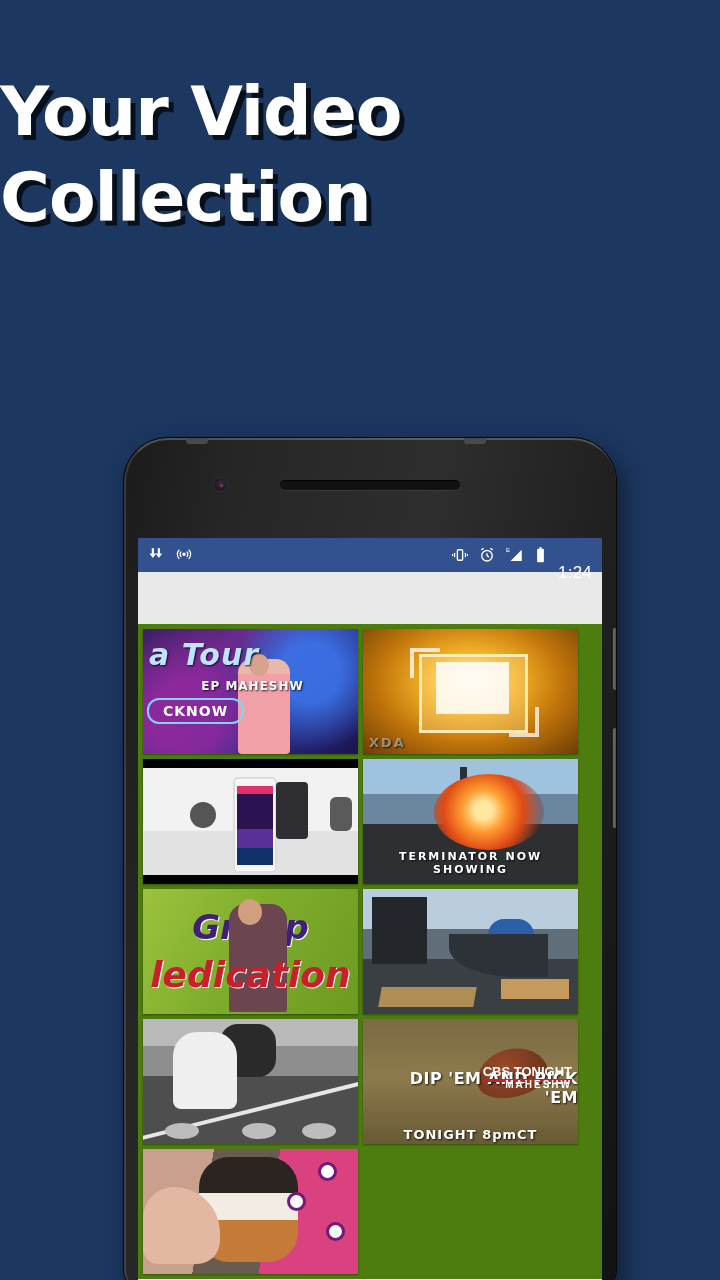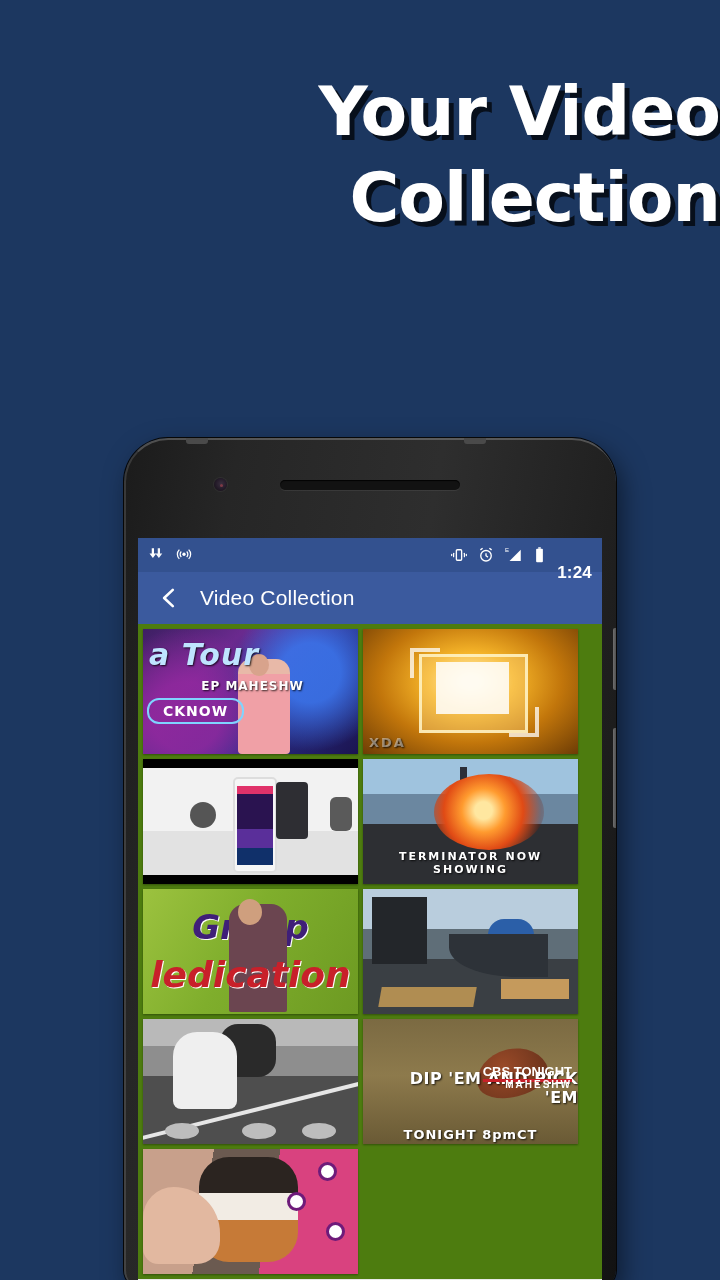--- a/index.html
+++ b/index.html
@@ -5,21 +5,21 @@
   html,body{margin:0;padding:0;}
   body{
     width:720px;height:1280px;overflow:hidden;position:relative;
     background:#1c3760;
     font-family:"Liberation Sans",sans-serif;
   }
 
   
   .headline{
     position:absolute;left:0;top:78px;width:720px;
-    text-align:right;color:#ffffff;
+    text-align:left;color:#ffffff;
     font-weight:bold;font-size:68px;line-height:1.0;
     letter-spacing:-1px;
     text-shadow:5px 5px 0 rgba(0,0,0,.72);
     font-family:"DejaVu Sans",sans-serif;
   }
   .headline .l2{display:block;margin-top:18px;}
 
   
   .phone{
     position:absolute;left:124px;top:438px;width:492px;height:850px;
@@ -57,21 +57,21 @@
     background:#e9e9e9;overflow:hidden;
   }
 
   .statusbar{
     height:34px;background:#33518f;color:#fff;
     display:flex;align-items:center;justify-content:space-between;
     padding:0 10px;box-sizing:border-box;
   }
   .sb-left,.sb-right{display:flex;align-items:center;gap:9px;}
   .sb-icon{display:block;}
-  .sb-time{font-size:17px;font-weight:bold;letter-spacing:.2px;margin-left:2px;margin-top:36px;}
+  .sb-time{font-size:17px;font-weight:normal;letter-spacing:.2px;margin-left:2px;margin-top:36px;}
 
   .appbar{
     height:52px;background:#3b5a9e;display:flex;align-items:center;
     padding-left:18px;box-sizing:border-box;
   }
   .back-chevron{width:26px;height:26px;flex:0 0 26px;}
   .appbar-title{color:#ffffff;font-size:21px;margin-left:18px;letter-spacing:.2px;}
 
   .grid{
     display:flex;flex-wrap:wrap;gap:5px;padding:5px;box-sizing:border-box;
@@ -218,26 +218,20 @@
           <path d="M21 5v15H6z"></path>
         </svg>
         <svg class="sb-icon" width="13" height="18" viewBox="0 0 12 24" fill="#fff">
           <rect x="4" y="1.5" width="4" height="2" rx="1"></rect>
             <rect x="1.5" y="3.5" width="9" height="18" rx="1.3"></rect>
         </svg>
         <span class="sb-time">1:24</span>
       </div>
     </div>
 
-    <div class="appbar">
-      <svg class="back-chevron" viewBox="0 0 24 24" fill="none" stroke="#fff" stroke-width="2.4" stroke-linecap="round" stroke-linejoin="round">
-        <polyline points="15.5,4.5 7.5,12 15.5,19.5"></polyline>
-      </svg>
-      <span class="appbar-title">Video Collection</span>
-    </div>
 
     <div class="grid-clip">
       <div class="grid">
 
         <div class="cell">
           <div class="thumb t1">
             <div class="person"></div>
             <div class="head"></div>
             <div class="cap ttl">a Tour</div>
             <div class="cap sub">EP MAHESHW</div>

